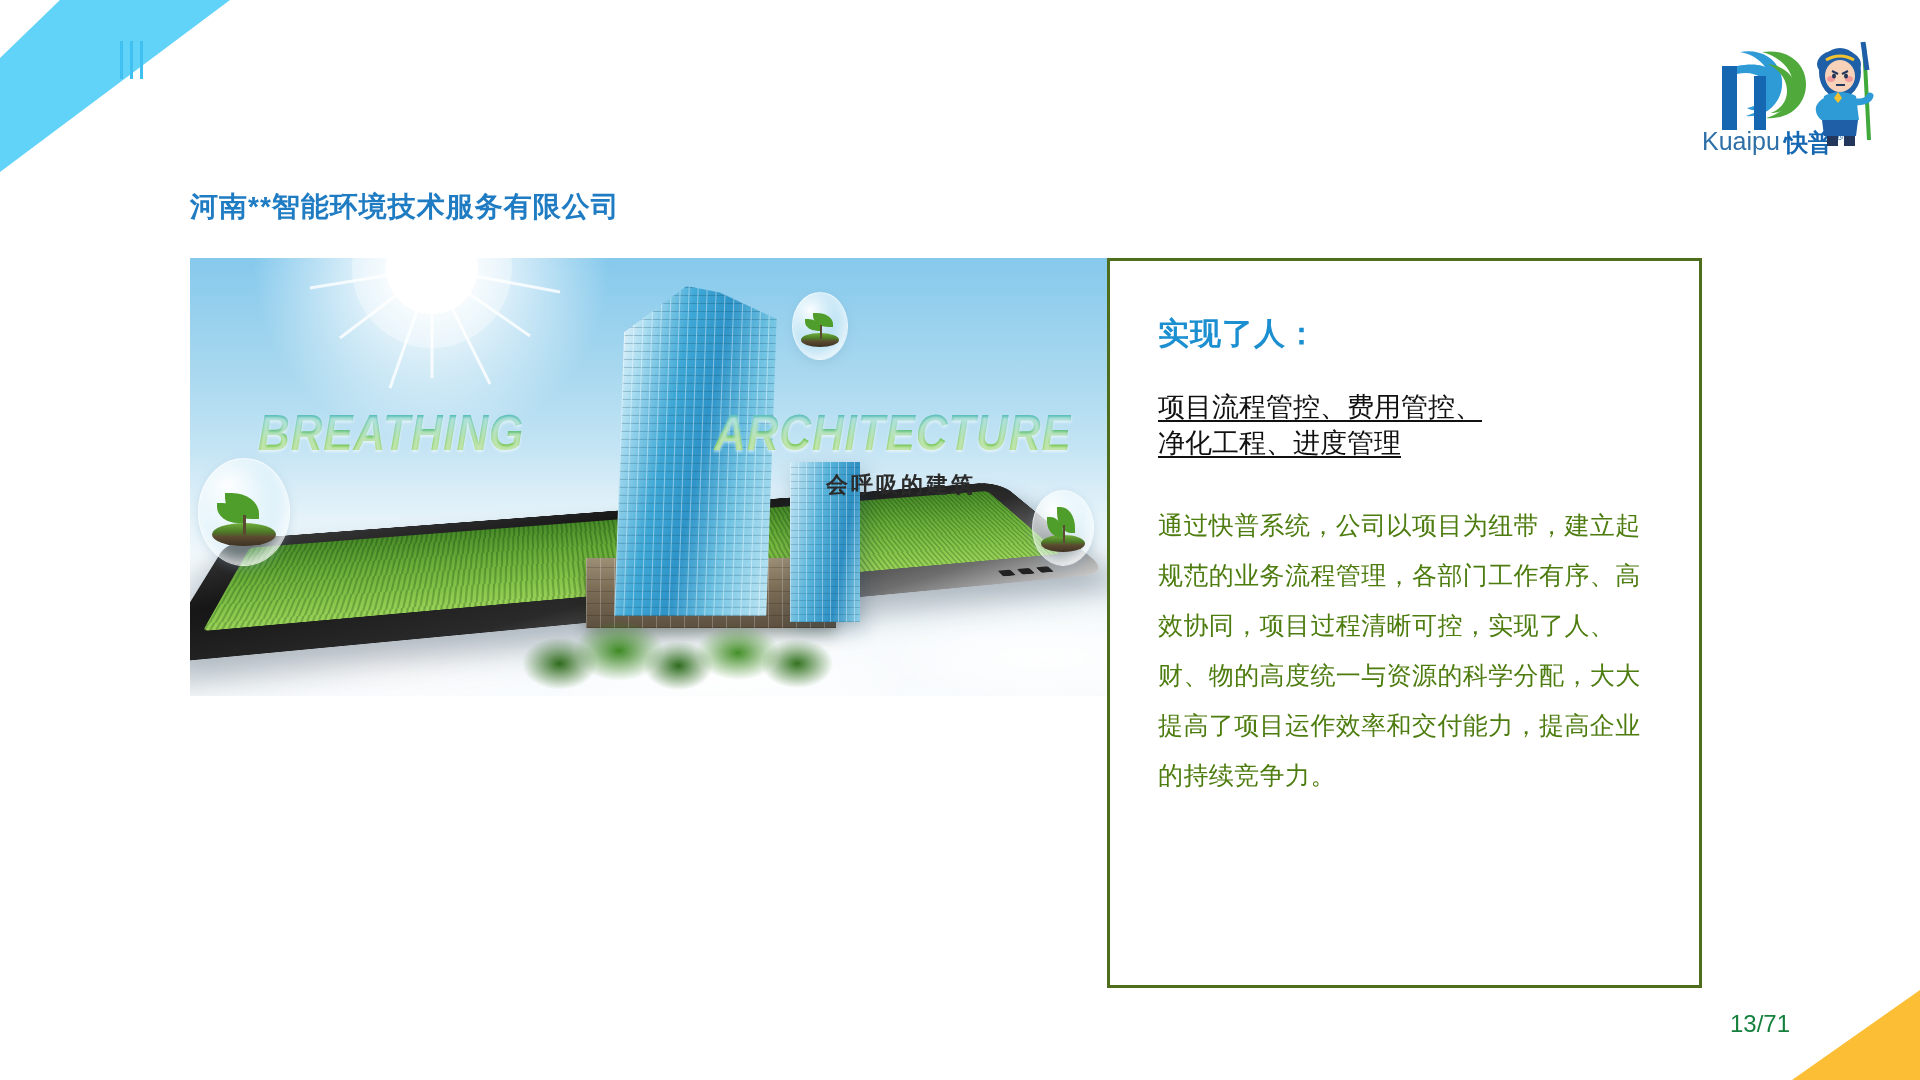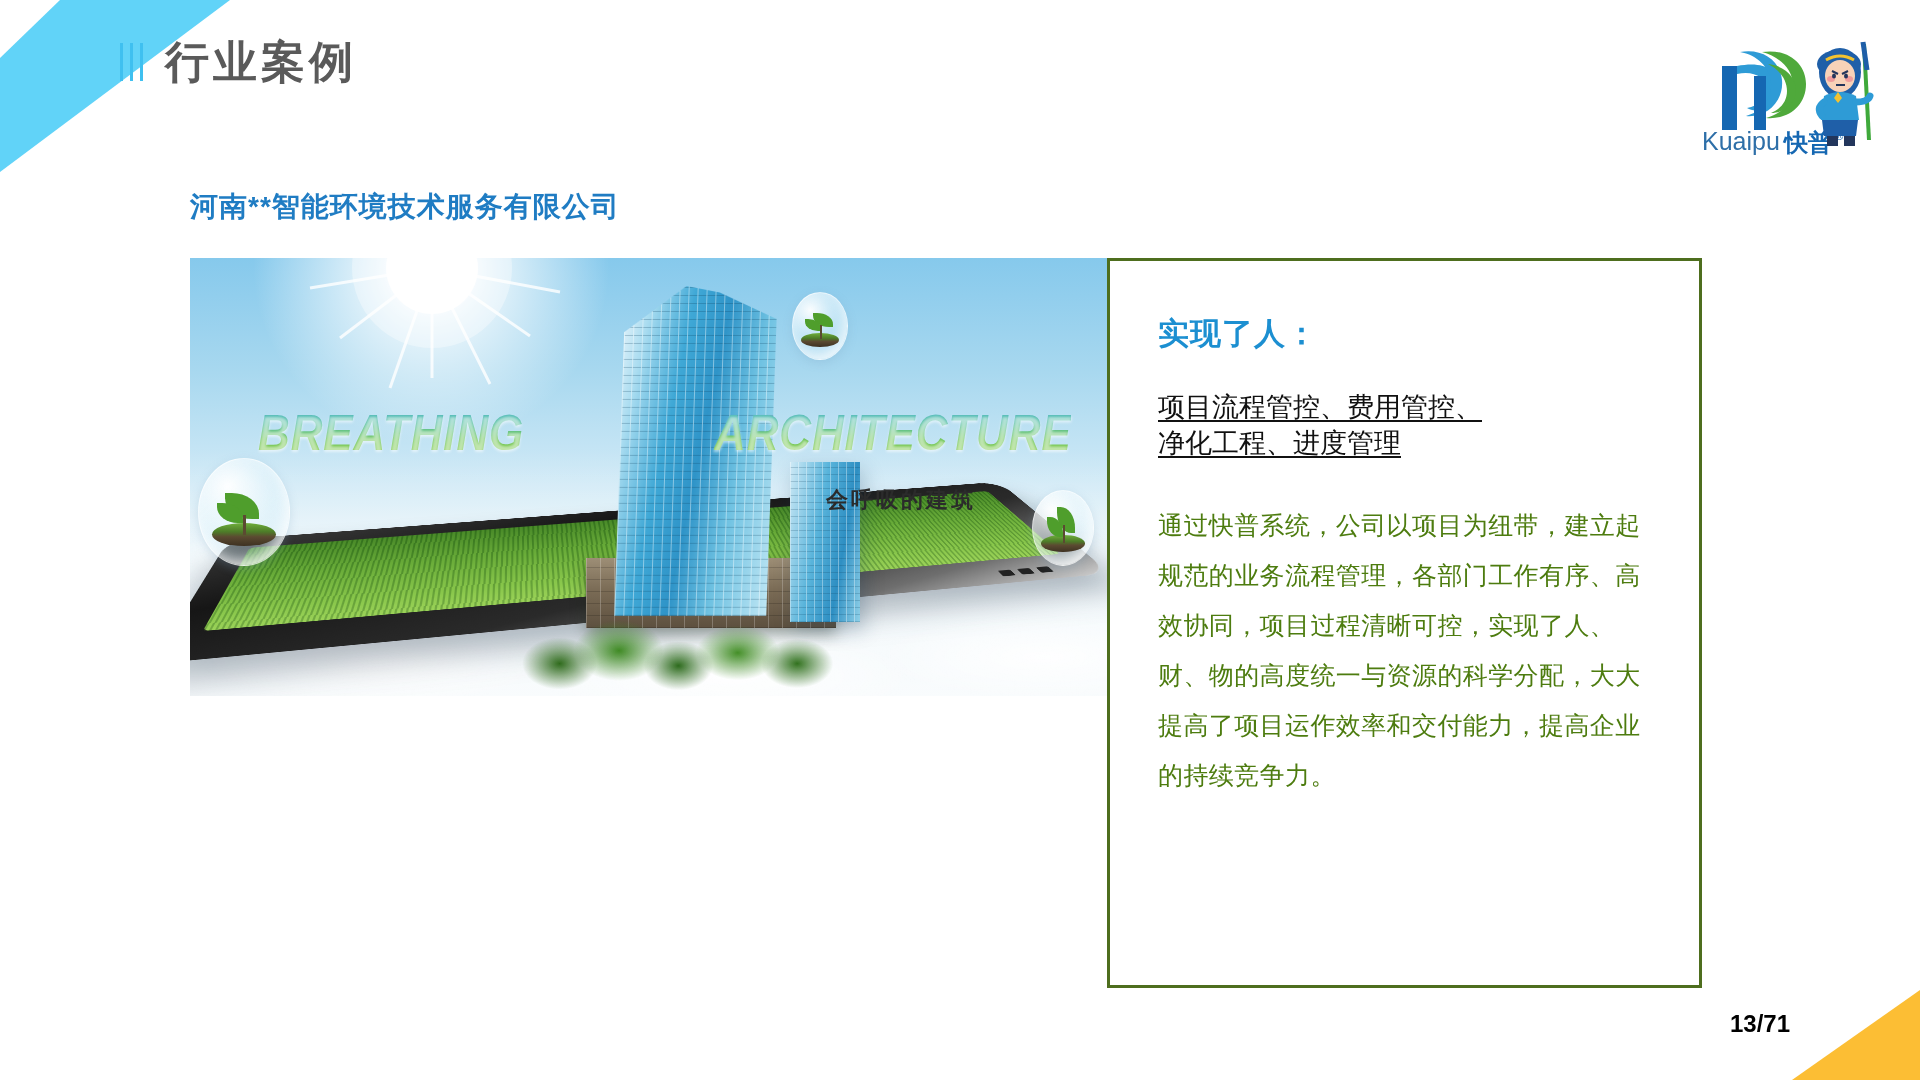--- a/index.html
+++ b/index.html
@@ -113,56 +113,55 @@
     background:linear-gradient(180deg,#6fae3c 0%, #4d7c28 38%, #5b4a31 60%, #3e3222 100%); }
   .orb .leaf { position:absolute; border-radius:0 80% 0 80%; background:#4f9e2c; }
 
   .hero-en { position:absolute; font-weight:bold; font-style:italic; letter-spacing:1px;
     background:linear-gradient(180deg,#4fb8d8 0%, #56bf9e 34%, #6cc452 62%, #8bcb3f 100%);
     -webkit-background-clip:text; background-clip:text; color:transparent;
     -webkit-text-stroke:0px; text-shadow:0 2px 3px rgba(255,255,255,.55);
     transform:scaleX(.88); transform-origin:left center; }
   .hero-en-1 { left:68px; top:146px; font-size:50px; }
   .hero-en-2 { left:524px; top:146px; font-size:50px; }
-  .hero-cn { position:absolute; left:636px; top:227px; font-size:22px; font-weight:bold;
+  .hero-cn { position:absolute; left:636px; top:212px; font-size:22px; font-weight:bold;
     color:#2b2b2b; letter-spacing:3px; }
 
   
   .left-body { position:absolute; left:190px; top:700px; width:930px;
     font-size:25px; line-height:1.92; color:#595959; letter-spacing:.5px; }
 
   
   .panel { position:absolute; left:1107px; top:258px; width:595px; height:730px;
     border:3px solid #4E6E1E; background:#fff; }
   .panel-inner { position:absolute; left:48px; top:52px; right:36px; }
   .panel-title { font-size:31px; font-weight:bold; color:#1C8FD1; letter-spacing:1px; }
   .panel-keys { margin-top:34px; font-size:27px; color:#111; line-height:1.35; }
   .panel-keys span { text-decoration:underline; text-underline-offset:4px;margin-top:48px; }
   .panel-body { margin-top:38px; font-size:25px; line-height:2.0; color:#4d7c0f; letter-spacing:.4px; }
 
   
-  .page-num { position:absolute; right:130px; bottom:42px; font-size:24px; color:#000000;font-weight:bold; }
+  .page-num { position:absolute; right:130px; bottom:42px; font-size:24px; color:#15803d; }
   .corner-tri { position:absolute; right:0; bottom:0; width:160px; height:90px; }
 </style>
 </head>
 <body>
 
 <div id="slide">
 
   <svg class="corner-band" viewBox="0 0 330 200" preserveAspectRatio="none">
     <polygon points="60,0 230,0 0,172 0,58" fill="#61D3F8"></polygon>
   </svg>
 
   <div class="header">
     <span class="tri-bars">
         <i></i>
         <i></i>
         <i></i>
       </span>
-    <h1 class="page-title">行业案例</h1>
   </div>
 
   <svg class="logo" viewBox="0 0 210 140">
     <g>
       <path d="M34 44 h15 v64 h-15 z" fill="#1567B2"></path>
       <path d="M49 44 c30 -6 44 6 40 26 c-3 16 -20 22 -30 16 c12 -2 18 -10 19 -18 c1 -12 -12 -20 -29 -16 z" fill="#2E9BD6"></path>
       <path d="M52 30 c22 -4 40 8 42 28 c2 22 -16 38 -36 36 c16 -4 26 -18 25 -33 c-1 -16 -14 -28 -31 -31 z" fill="#2E9BD6"></path>
       <path d="M74 30 c26 -4 44 12 44 32 c0 22 -18 36 -40 34 c16 -4 27 -16 27 -32 c0 -17 -13 -29 -31 -34 z" fill="#4FA93B"></path>
       <path d="M80 42 c18 2 28 14 28 26 c0 13 -11 23 -25 23 c10 -4 16 -12 16 -22 c0 -11 -7 -21 -19 -27 z" fill="#4FA93B"></path>
       <path d="M66 54 h12 v54 h-12 z" fill="#1567B2"></path>

